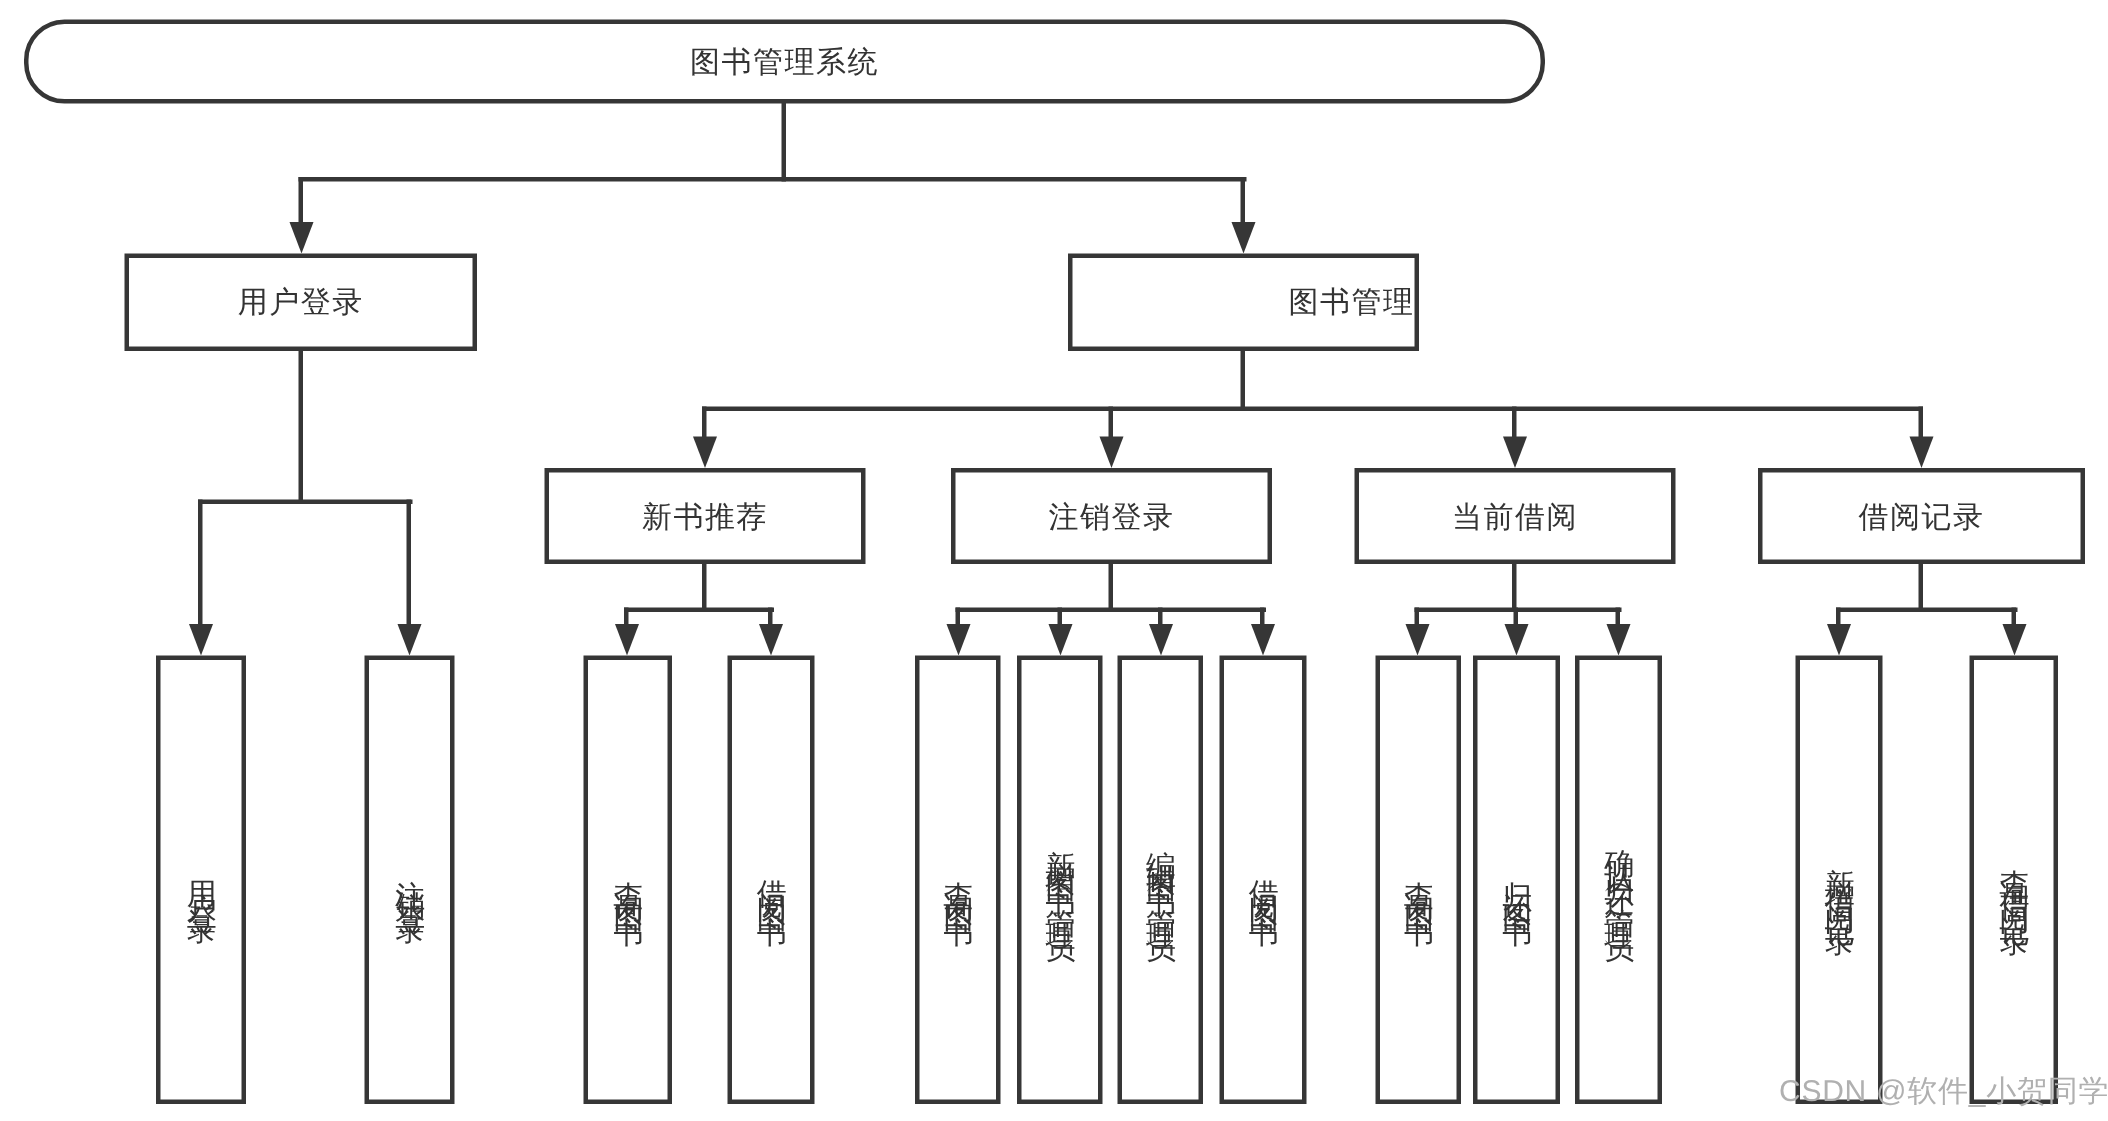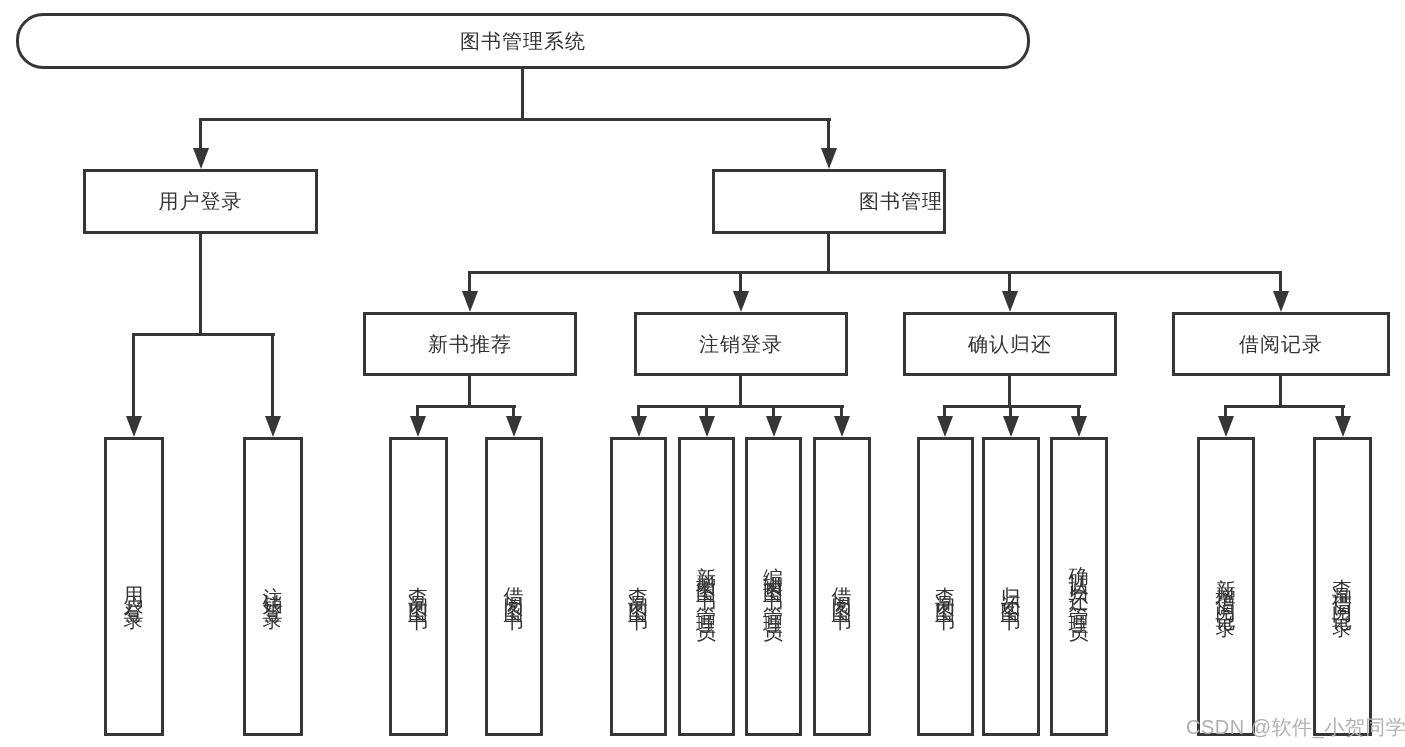--- a/index.html
+++ b/index.html
@@ -78,21 +78,21 @@
 
   <div class="node" style="left:363px; top:312px; width:214px; height:64px;">
     <span>新书推荐</span>
   </div>
 
   <div class="node" style="left:634px; top:312px; width:214px; height:64px;">
     <span>注销登录</span>
   </div>
 
   <div class="node" style="left:903px; top:312px; width:214px; height:64px;">
-    <span>确认归还</span>
+    <span>当前借阅</span>
   </div>
 
   <div class="node" style="left:1172px; top:312px; width:218px; height:64px;">
     <span>借阅记录</span>
   </div>
 
   <div class="node leaf" style="left:104px; top:437px; width:60px; height:299px;">
     <span class="v-label">用户登录</span>
   </div>
 

